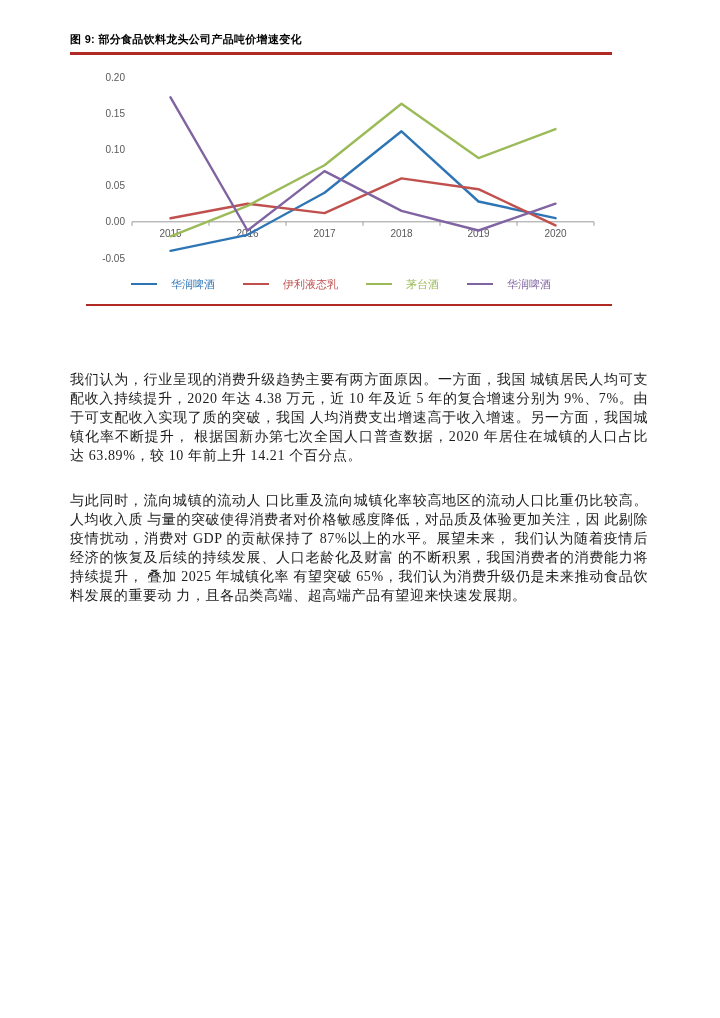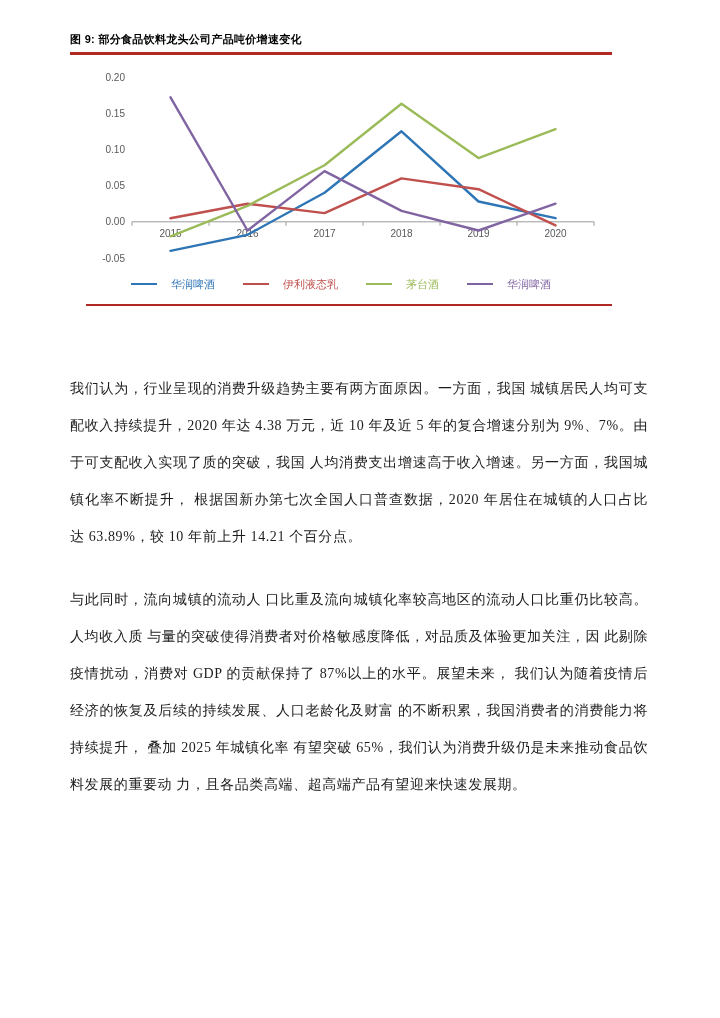--- a/index.html
+++ b/index.html
@@ -35,21 +35,21 @@
     align-items:center;
     gap:28px;
     font-family:"Liberation Sans", sans-serif;
     font-size:11px;
   }
   .legend-item { display:inline-flex; align-items:center; gap:14px; }
   .legend-line { display:inline-block; width:26px; height:2.5px; }
   .body-text {
     margin:64px 72px 0 70px;
     font-size:14px;
-    line-height:37px;
+    line-height:19px;
     color:#1c1c1c;
     text-align:justify;
     letter-spacing:0.6px;
   }
   .body-text p { margin-bottom:26px; }
 </style>
 </head>
 <body>
 
 <div class="page">

